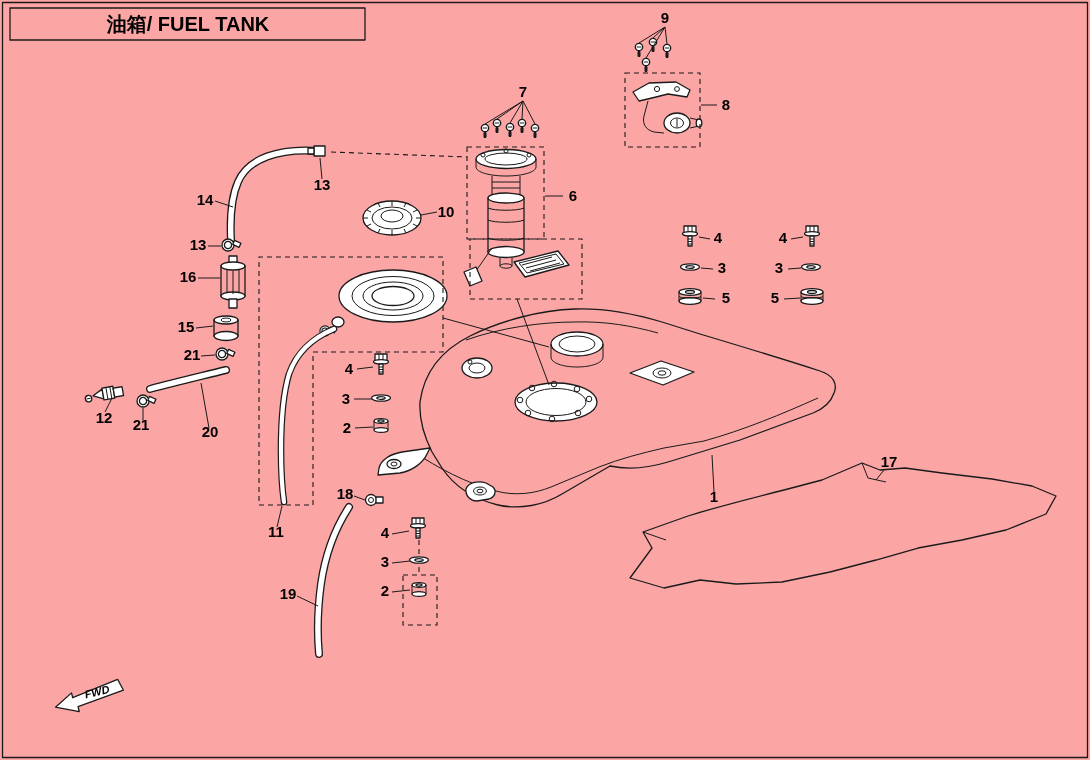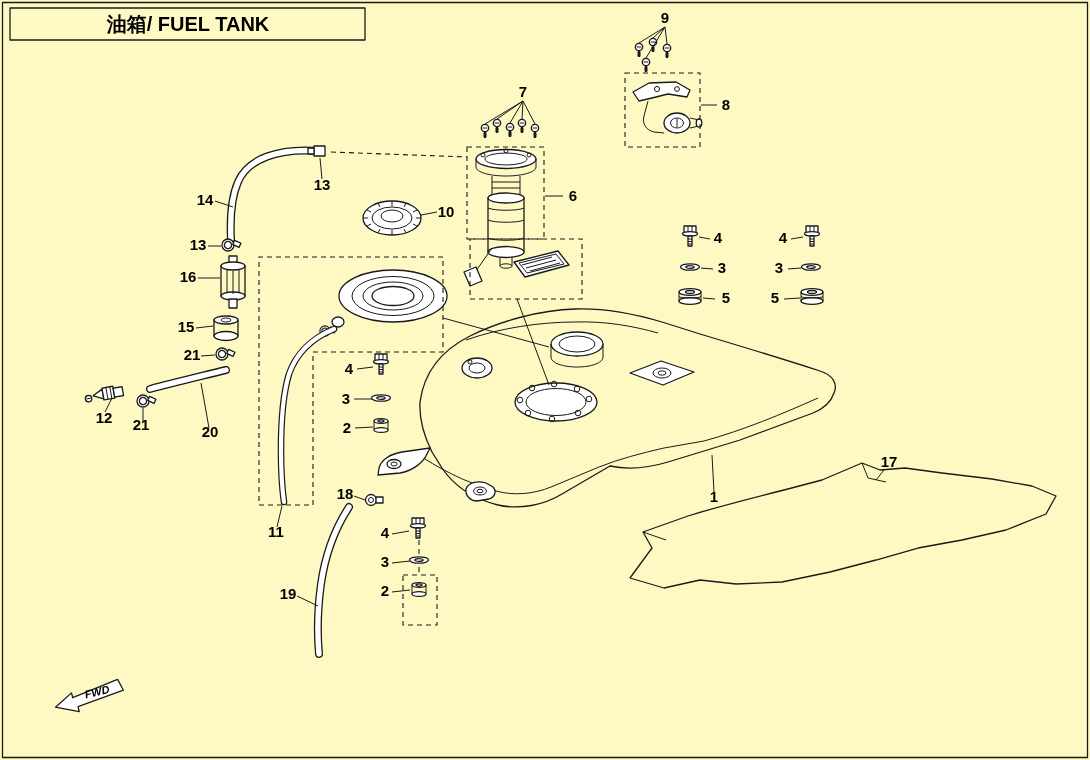--- a/index.html
+++ b/index.html
@@ -1,16 +1,16 @@
 <!DOCTYPE html>
 <html><head>
 <meta charset="utf-8">
 <style>
   html,body{margin:0;padding:0;background:#e8e8e8;}
-  .page{position:relative;width:1090px;height:760px;background:#fef9c3;margin:0 auto;overflow:hidden;
+  .page{position:relative;width:1090px;height:760px;background:#fca5a5;margin:0 auto;overflow:hidden;
         font-family:"Liberation Sans", sans-serif;}
   svg{position:absolute;left:0;top:0;}
   .ol  {fill:none;stroke:#1a1a1a;stroke-width:1.3;stroke-linejoin:round;stroke-linecap:round;}
   .fw  {fill:#ffffff;stroke:#1a1a1a;stroke-width:1.3;stroke-linejoin:round;}
   .thin{fill:none;stroke:#1a1a1a;stroke-width:1;}
   .ld  {fill:none;stroke:#1a1a1a;stroke-width:1;}
   .dash{fill:none;stroke:#1a1a1a;stroke-width:1.1;stroke-dasharray:5 4;}
   .tubeo{fill:none;stroke:#1a1a1a;stroke-width:8;stroke-linecap:round;}
   .tubei{fill:none;stroke:#ffffff;stroke-width:5.4;stroke-linecap:round;}
   .tubeo2{fill:none;stroke:#1a1a1a;stroke-width:6.6;stroke-linecap:round;}

